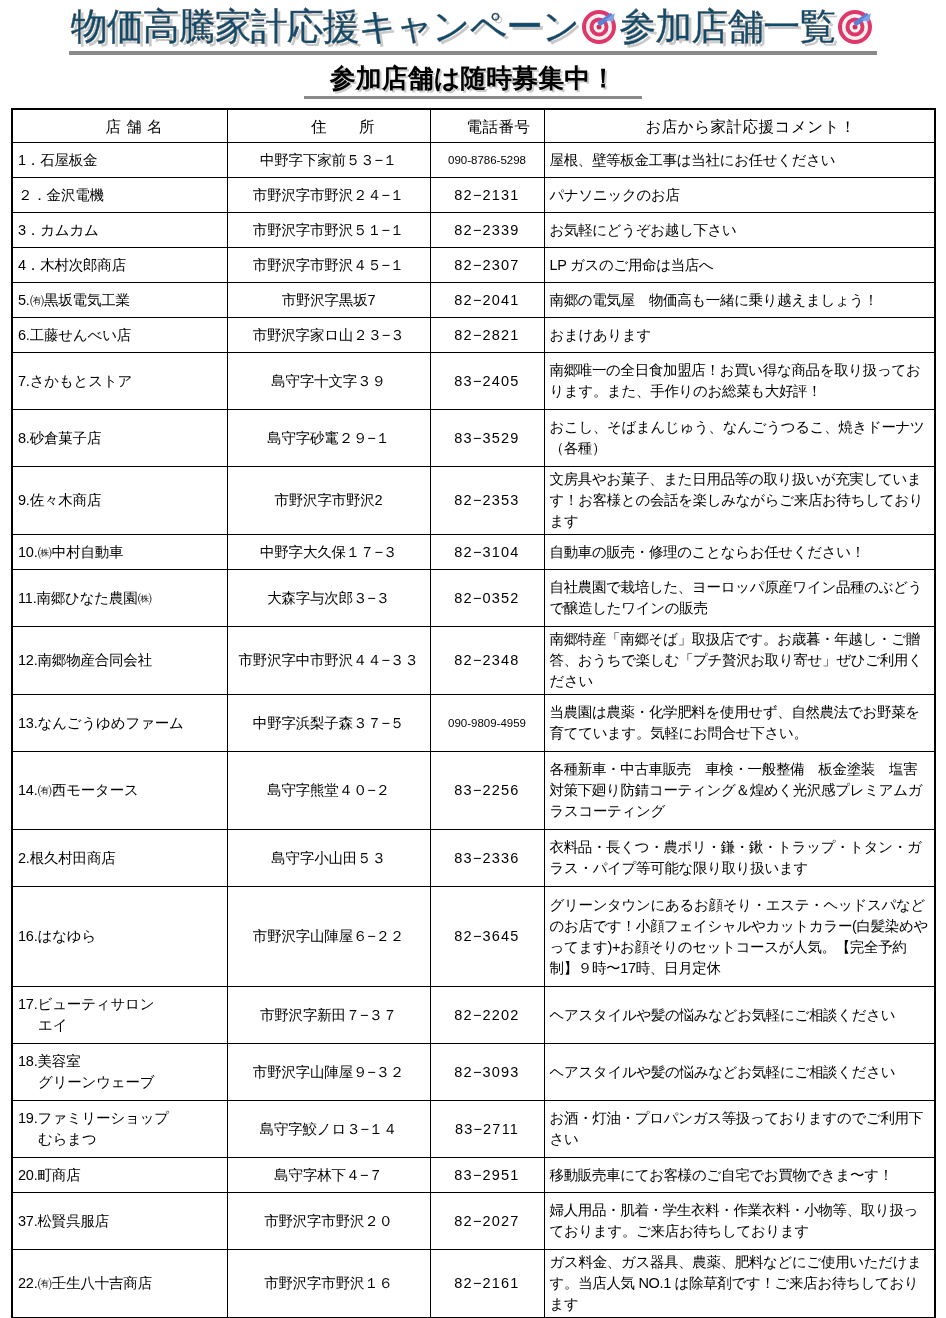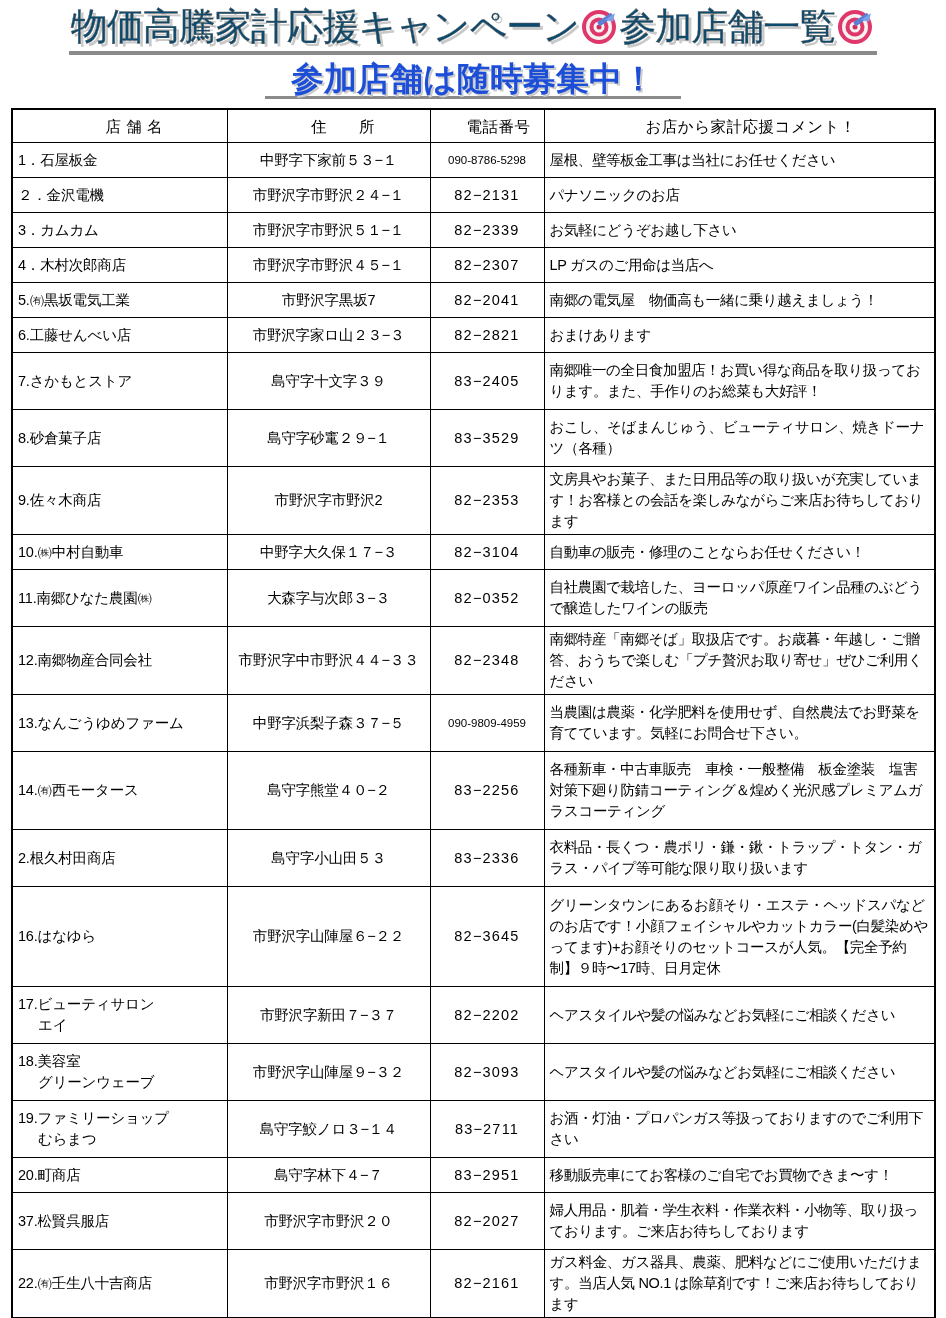--- a/index.html
+++ b/index.html
@@ -31,25 +31,25 @@
     color: #0c4a6e;
     text-shadow: 3px 3px 0 #c9c9c9;
     border-bottom: 4px solid #8a8a8a;
     padding: 0 2px 1px 2px;
     -webkit-text-stroke: 0.4px #5f5f5f;
   }
   .sub-title {
     display: inline-block;
     white-space: nowrap;
     margin-top: 7px;
-    font-size: 33px;
+    font-size: 26px;
     line-height: 33px;
     font-weight: bold;
     letter-spacing: 0px;
-    color: #1d4ed8;
+    color: #000000;
     text-shadow: 2px 2px 0 #cccccc;
     border-bottom: 3px solid #8a8a8a;
     padding: 0 26px 1px 26px;
   }
   .title-row { display: flex; align-items: center; justify-content: center; }
 
   
   .dart-icon {
     position: relative;
     display: inline-block;
@@ -222,21 +222,21 @@
         <tr class="h2">
           <td class="cell-name">7.さかもとストア</td>
           <td class="cell-addr">島守字十文字３９</td>
           <td class="cell-tel">83−2405</td>
           <td class="cell-comment">南郷唯一の全日食加盟店！お買い得な商品を取り扱っております。また、手作りのお総菜も大好評！</td>
         </tr>
         <tr class="h2">
           <td class="cell-name">8.砂倉菓子店</td>
           <td class="cell-addr">島守字砂竃２９−１</td>
           <td class="cell-tel">83−3529</td>
-          <td class="cell-comment">おこし、そばまんじゅう、ビューティサロン、焼きドーナツ（各種）</td>
+          <td class="cell-comment">おこし、そばまんじゅう、なんごうつるこ、焼きドーナツ（各種）</td>
         </tr>
         <tr class="h2">
           <td class="cell-name">9.佐々木商店</td>
           <td class="cell-addr">市野沢字市野沢2</td>
           <td class="cell-tel">82−2353</td>
           <td class="cell-comment">文房具やお菓子、また日用品等の取り扱いが充実しています！お客様との会話を楽しみながらご来店お待ちしております</td>
         </tr>
         <tr class="h1">
           <td class="cell-name">10.㈱中村自動車</td>
           <td class="cell-addr">中野字大久保１７−３</td>

